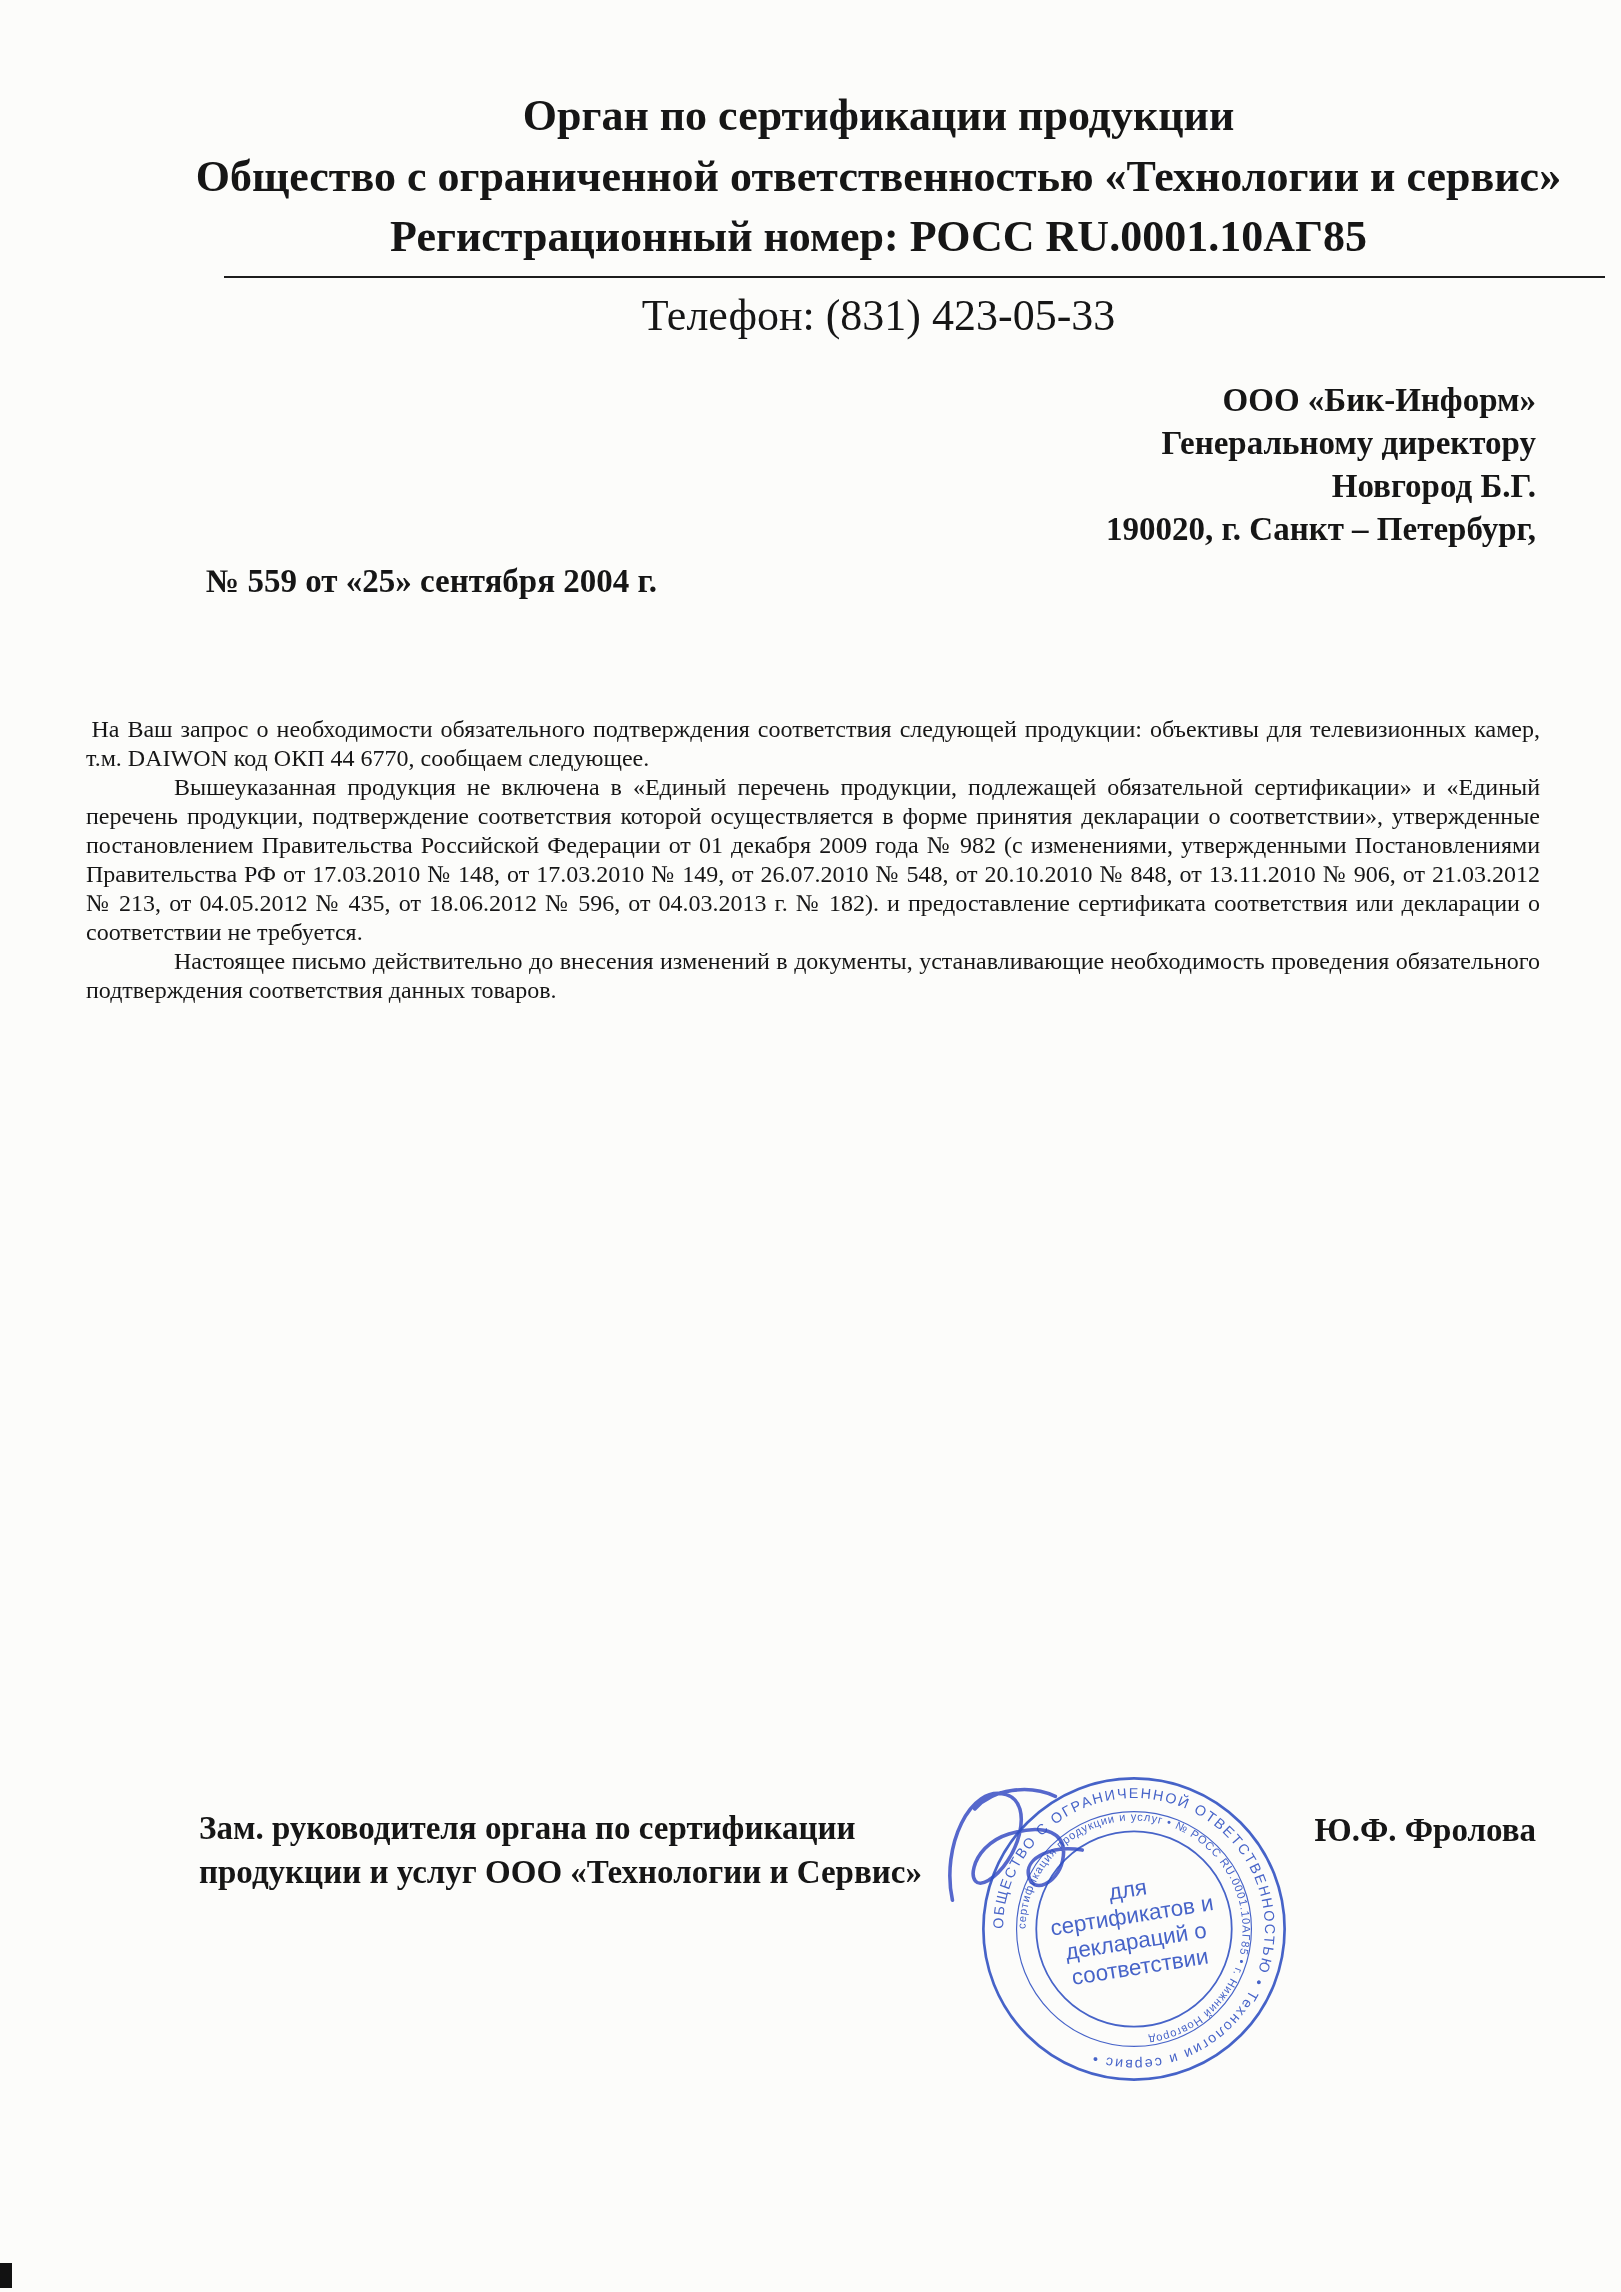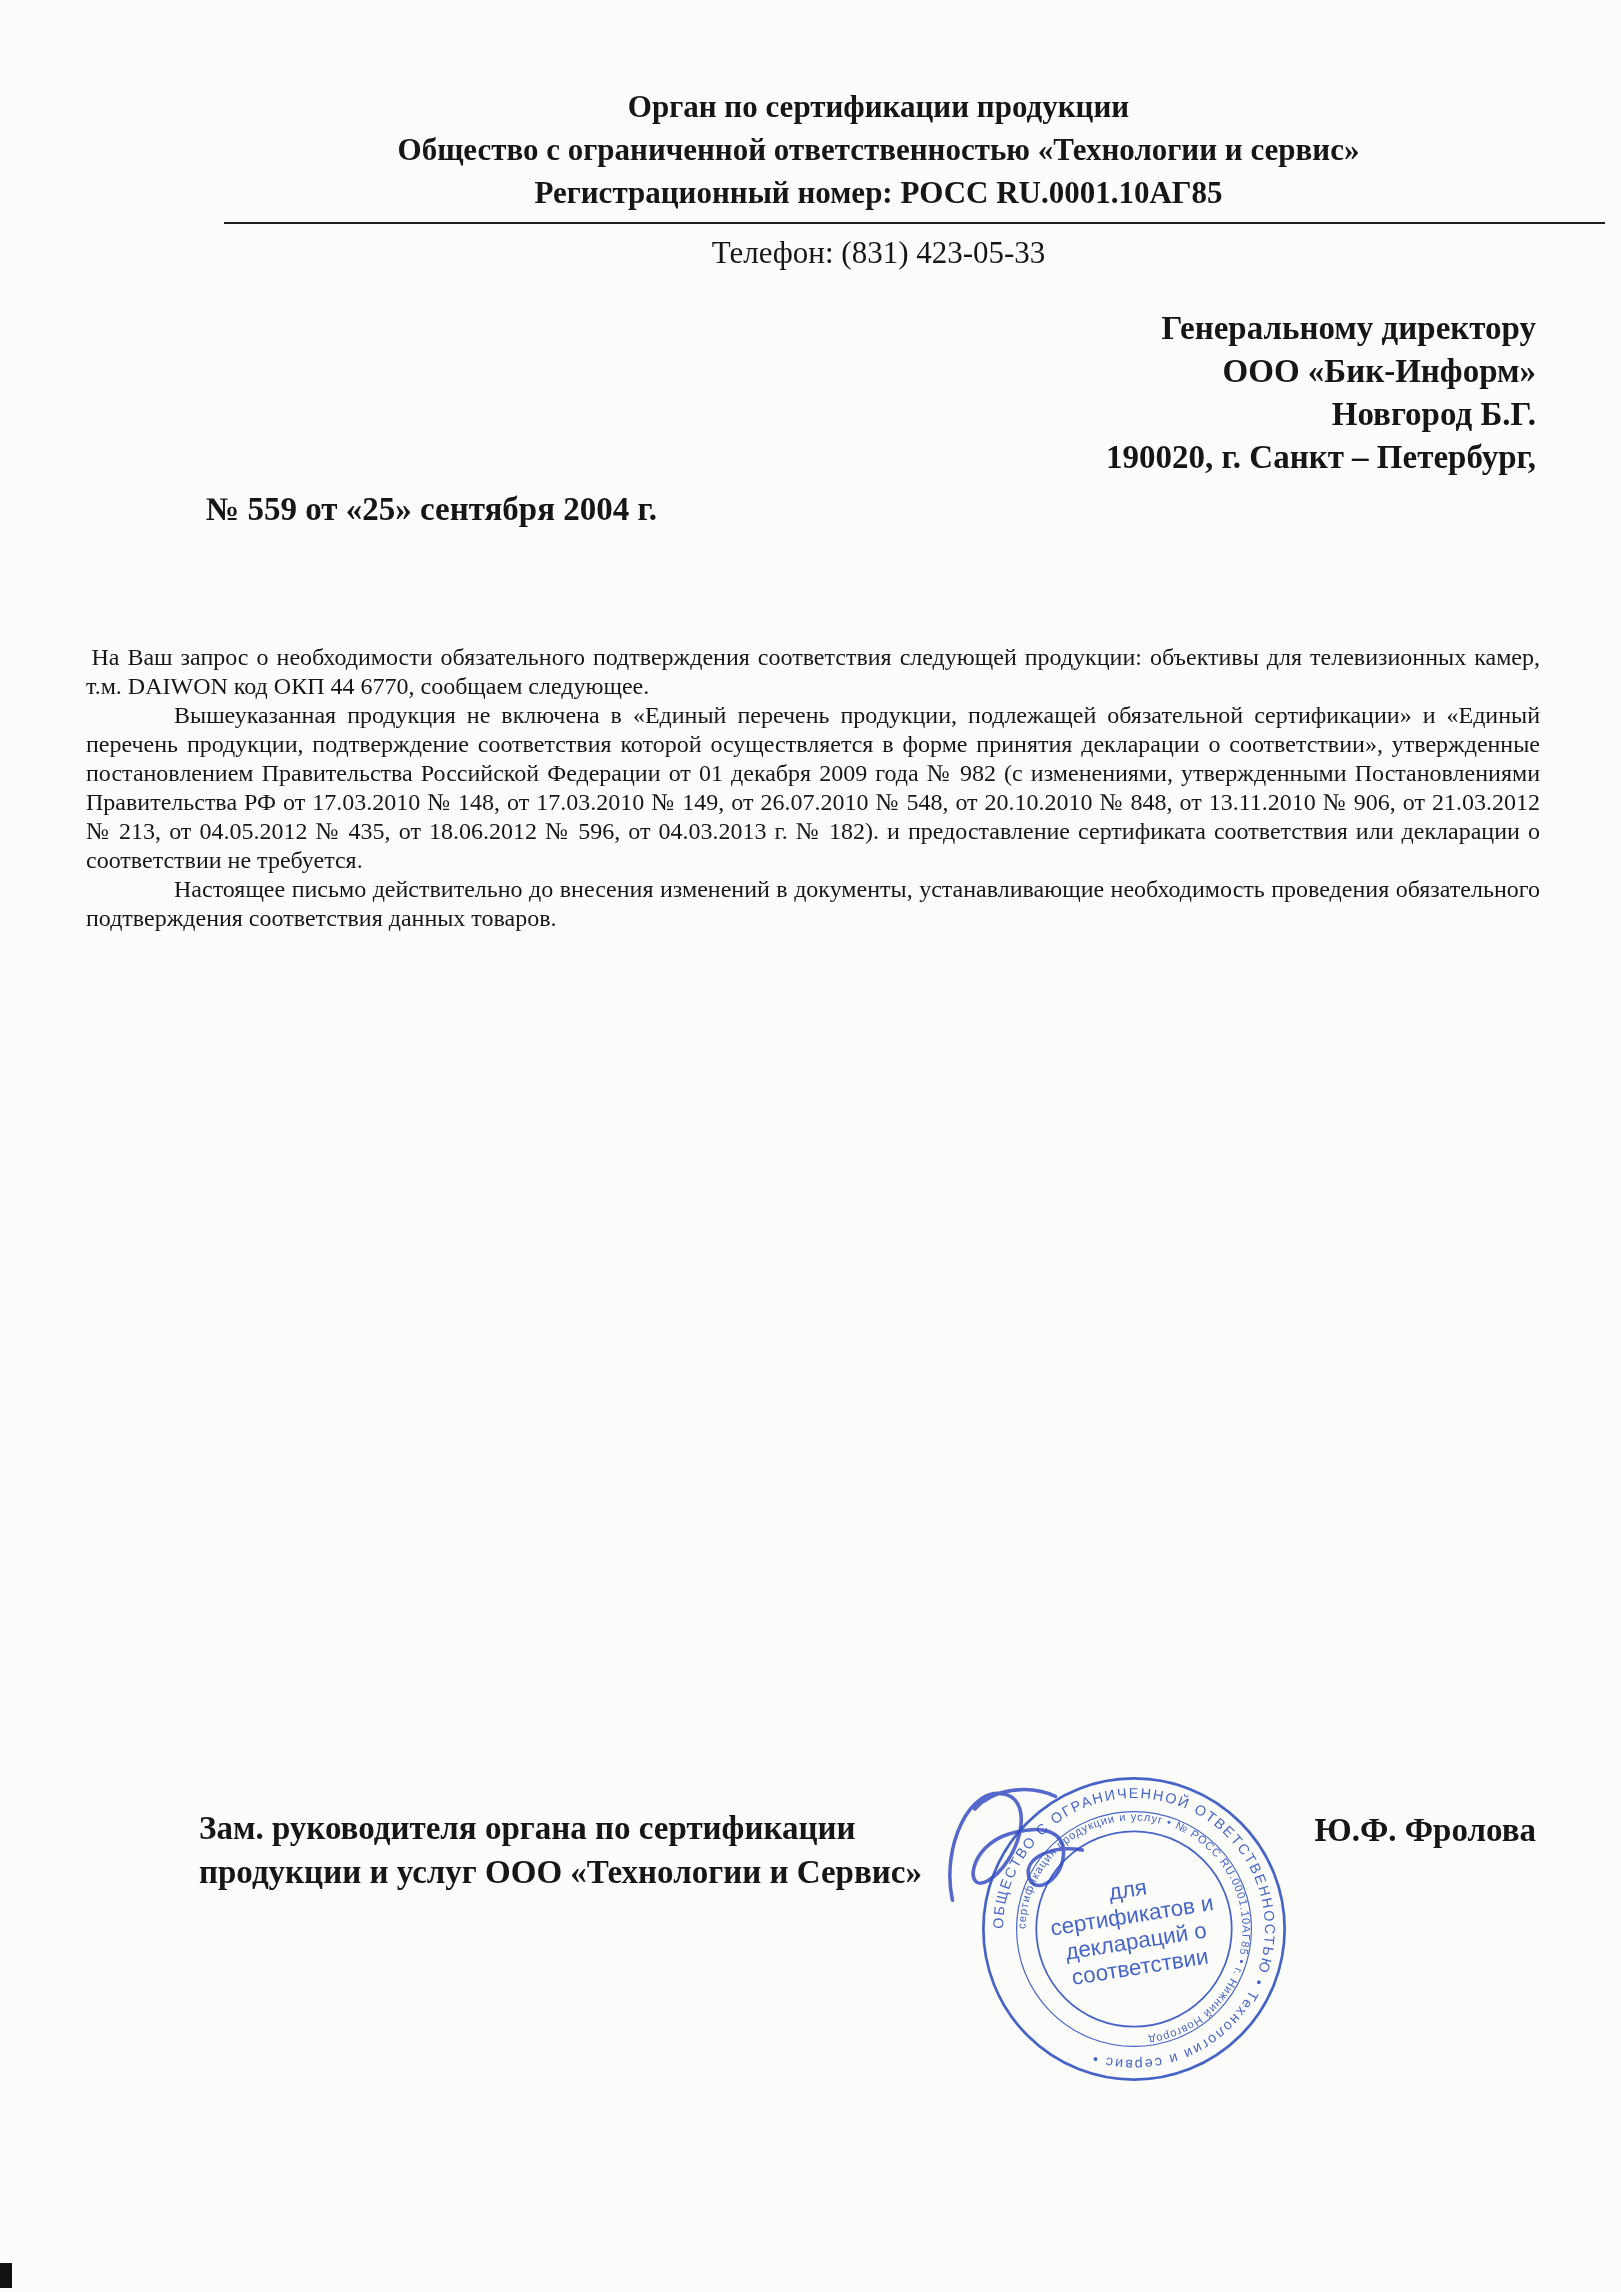--- a/index.html
+++ b/index.html
@@ -9,21 +9,21 @@
     width: 1621px;
     height: 2293px;
     margin: 0 auto;
     background: #fcfcfa;
     font-family: "Liberation Serif", serif;
     color: #161616;
     overflow: hidden;
   }
   .letterhead { padding-top: 86px; text-align: center; }
   .lh-line {
-    font-size: 31px;
+    font-size: 44px;
     line-height: 1.38;
     padding-left: 184px;
     padding-right: 48px;
   }
   .lh-bold { font-weight: bold; }
   .lh-rule {
     border-top: 2.7px solid #1d1d1d;
     margin: 8px 16px 8px 224px;
     height: 0;
   }
@@ -95,22 +95,22 @@
 
   <header class="letterhead">
     <div class="lh-line lh-bold">Орган по сертификации продукции</div>
     <div class="lh-line lh-bold">Общество с ограниченной ответственностью «Технологии и сервис»</div>
     <div class="lh-line lh-bold">Регистрационный номер: РОСС RU.0001.10АГ85</div>
     <div class="lh-rule"></div>
     <div class="lh-line">Телефон: (831) 423-05-33</div>
   </header>
 
   <section class="recipient">
+    <div>ООО «Бик-Информ»</div>
     <div>Генеральному директору</div>
-    <div>ООО «Бик-Информ»</div>
     <div>Новгород Б.Г.</div>
     <div>190020, г. Санкт – Петербург,</div>
   </section>
 
   <div class="reference">№ 559 от «25» сентября 2004 г.</div>
 
   <section class="body-text">
     <p class="no-indent">На Ваш запрос о необходимости обязательного подтверждения соответствия следующей продукции: объективы для телевизионных камер, т.м.  DAIWON код ОКП 44 6770, сообщаем следующее.</p>
     <p>Вышеуказанная продукция не включена в «Единый перечень продукции, подлежащей обязательной сертификации» и «Единый перечень продукции, подтверждение соответствия которой осуществляется в форме принятия декларации о соответствии», утвержденные постановлением Правительства Российской Федерации от 01 декабря 2009 года № 982 (с изменениями, утвержденными Постановлениями Правительства РФ от 17.03.2010 № 148, от 17.03.2010 № 149, от 26.07.2010 № 548, от 20.10.2010 № 848, от 13.11.2010 № 906, от 21.03.2012 № 213, от 04.05.2012 № 435, от 18.06.2012 № 596, от 04.03.2013 г. № 182). и предоставление сертификата соответствия или декларации о соответствии не требуется.</p>
     <p>Настоящее письмо действительно до внесения изменений в документы, устанавливающие необходимость проведения обязательного подтверждения соответствия данных товаров.</p>

